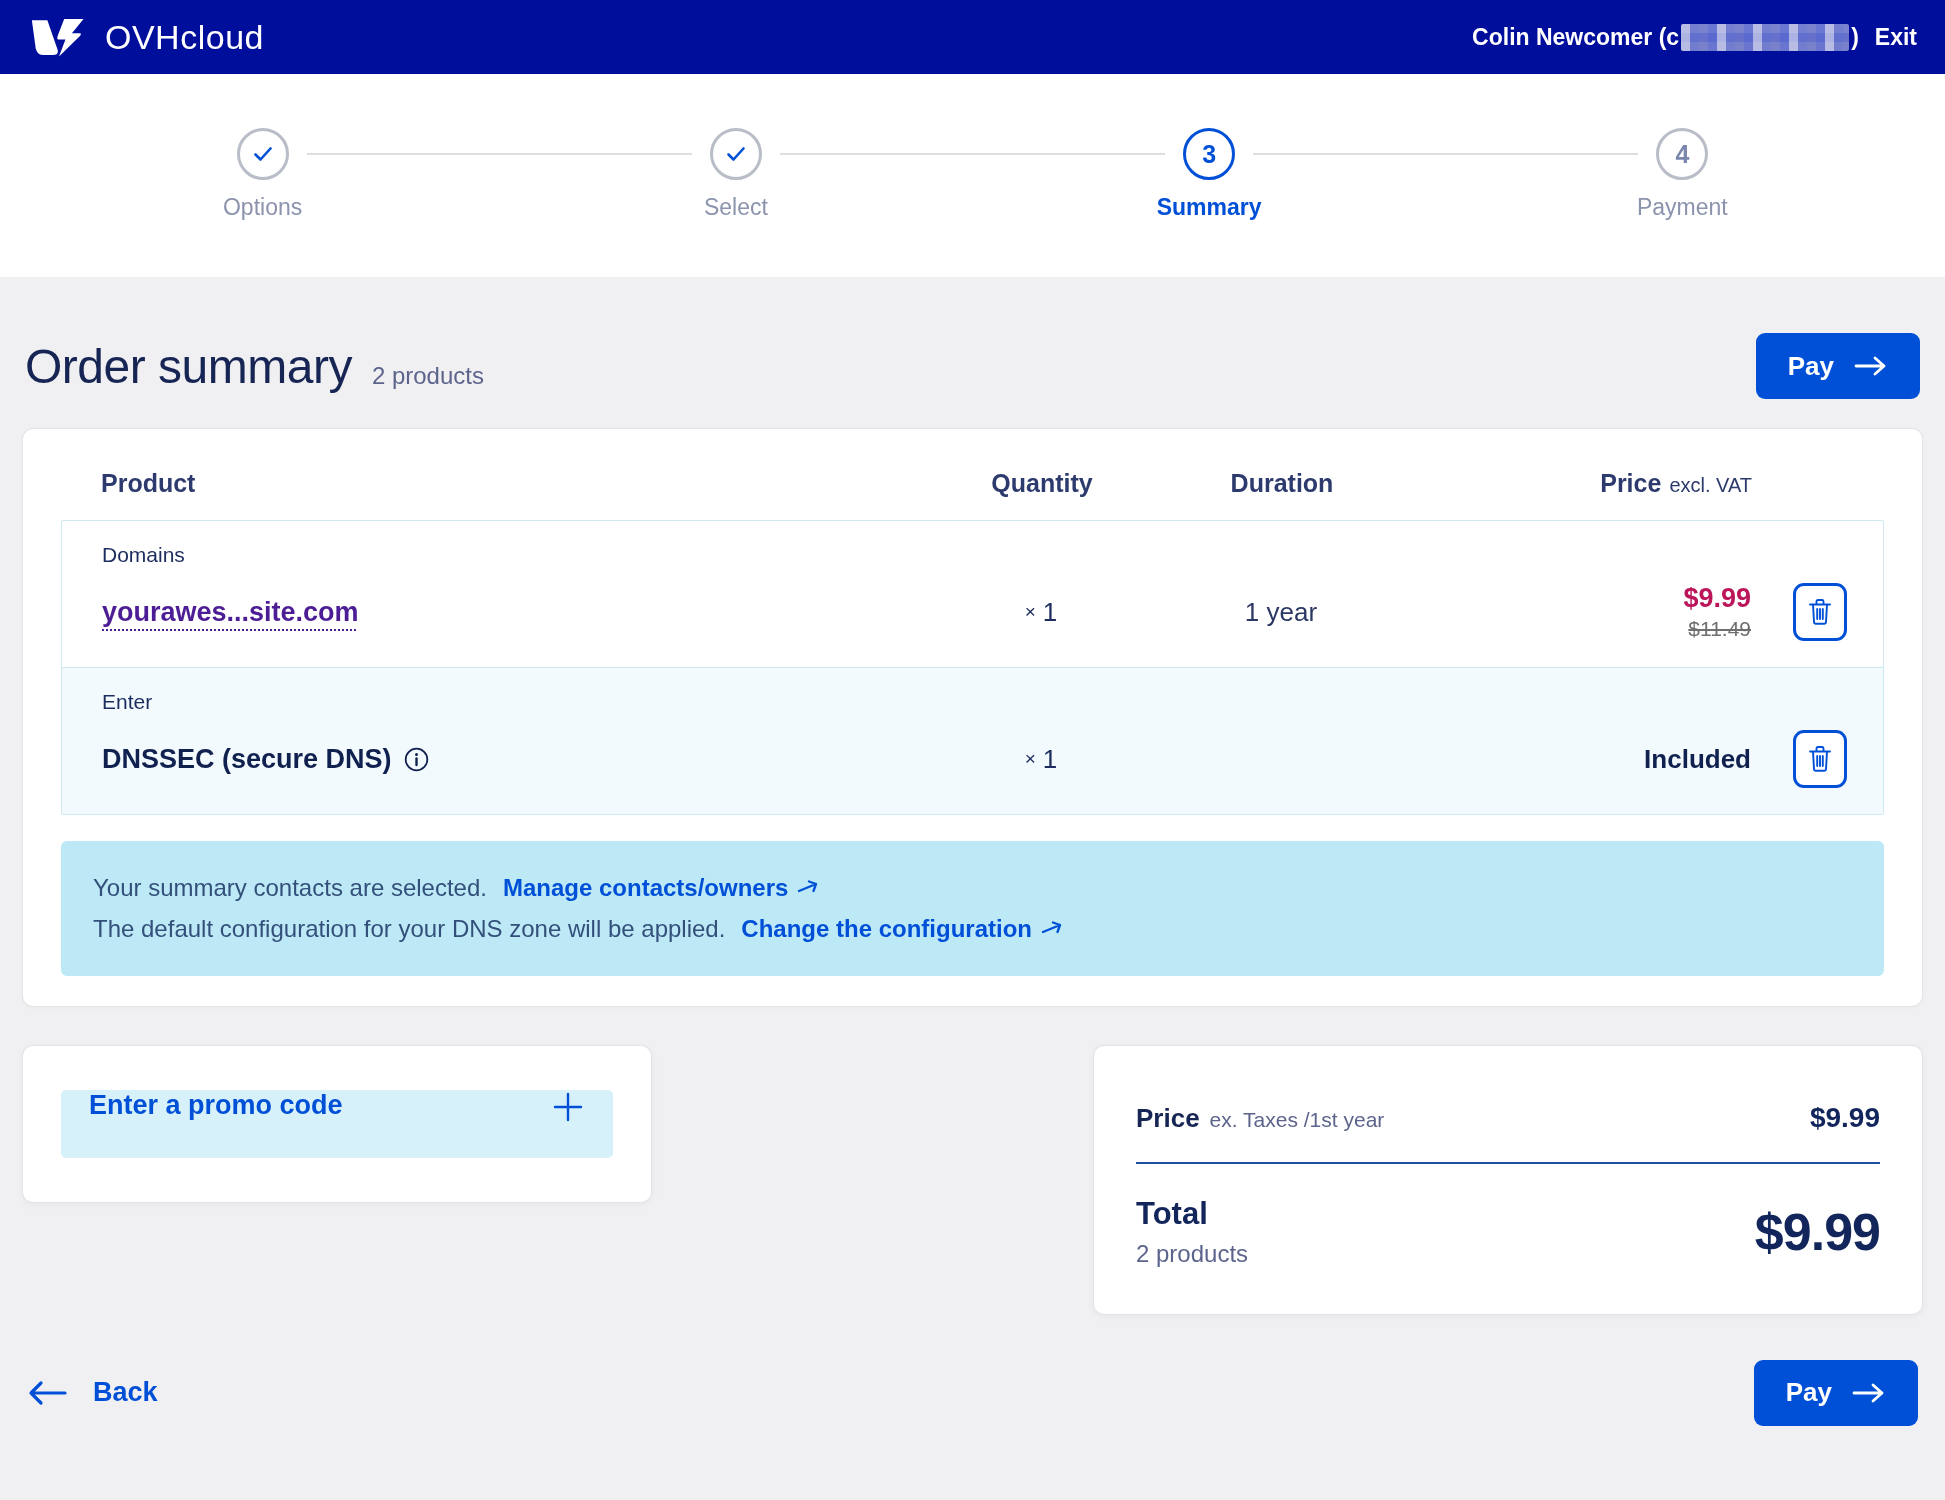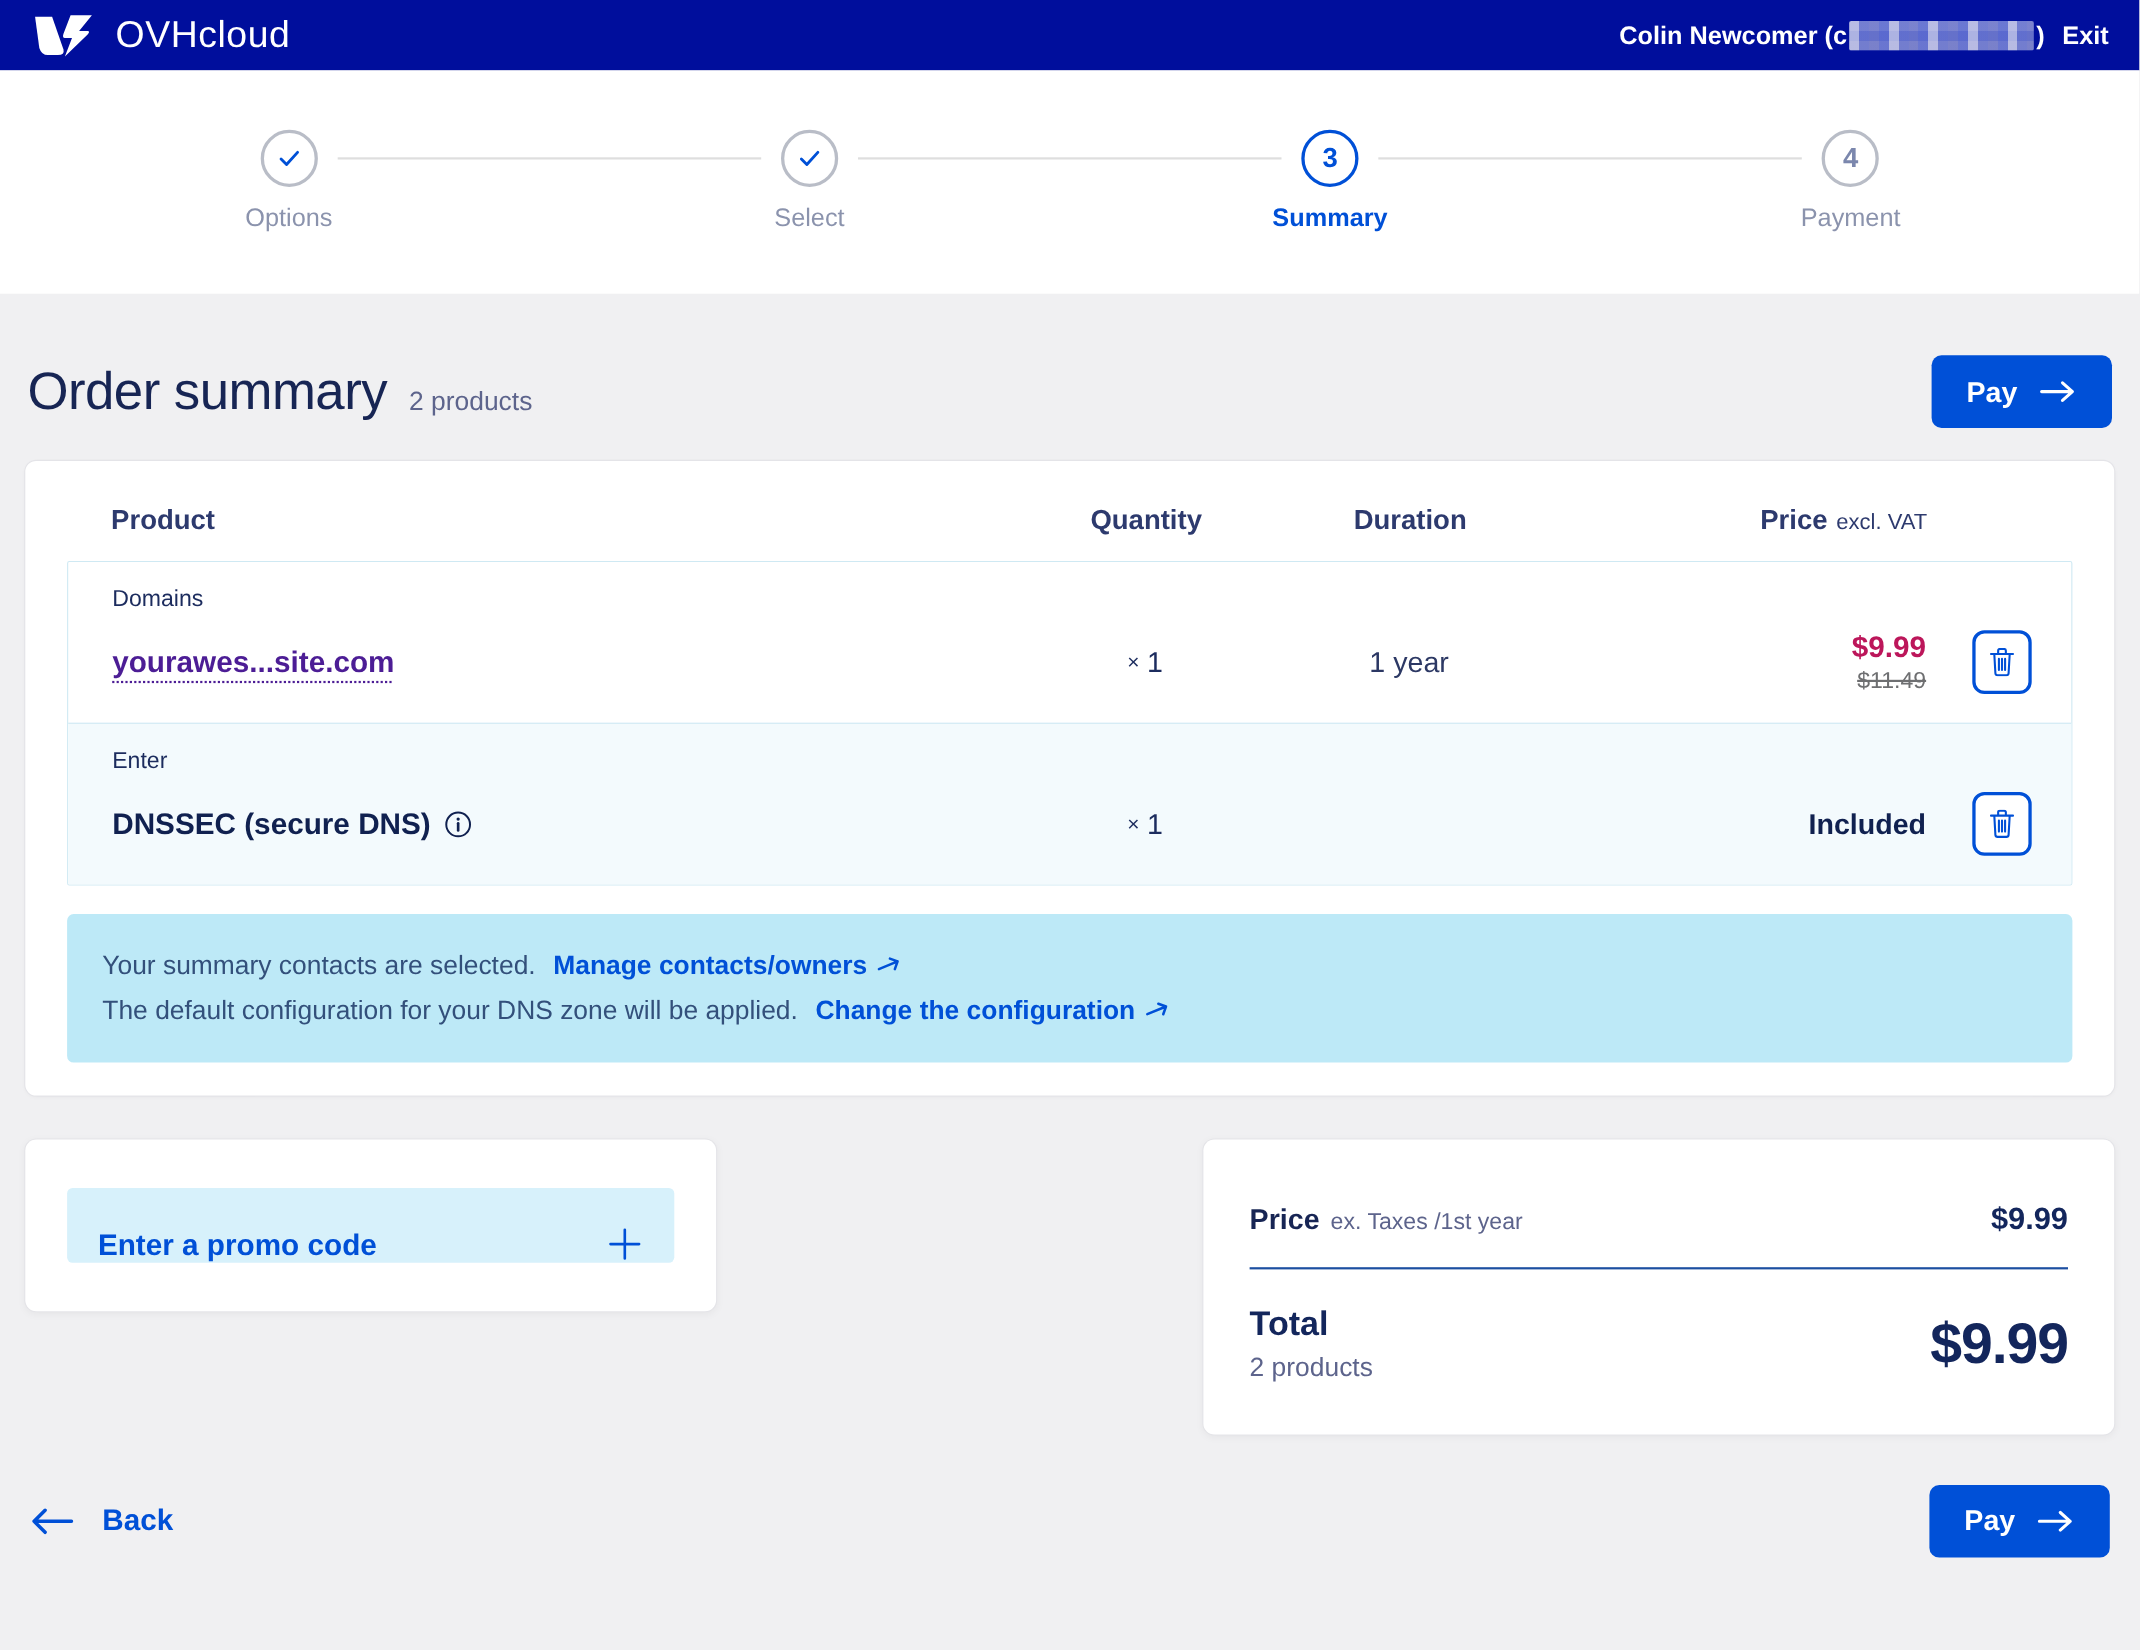--- a/index.html
+++ b/index.html
@@ -4,21 +4,21 @@
 <style>
   * { box-sizing: border-box; margin: 0; padding: 0; }
   html,body { width:1945px; height:1500px; overflow:hidden; }
   body {
     font-family: "Liberation Sans", "DejaVu Sans", sans-serif;
     background:#f0f0f2;
     color:#172554;
   }
   
   .navbar {
-    height:64px; background:#000E9C; display:flex; align-items:center;
+    height:74px; background:#000E9C; display:flex; align-items:center;
     padding:0 28px; color:#fff;
   }
   .brand { display:flex; align-items:center; gap:15px; }
   .brand-text { font-size:34px; font-weight:500; letter-spacing:.5px; color:#fff; }
   .nav-right { margin-left:auto; display:flex; align-items:center; gap:16px; }
   .user-name { font-size:23px; font-weight:600; display:flex; align-items:center; }
   .redacted {
     display:inline-block; width:168px; height:27px; margin:0 2px; vertical-align:-5px;
     border-radius:2px;
     background-image:
@@ -98,21 +98,21 @@
   .notice-link {
     color:#0050d7; font-weight:700; margin-left:16px; cursor:pointer;
     display:inline-flex; align-items:center; gap:9px;
   }
 
   
   .bottom-row { display:flex; justify-content:space-between; align-items:flex-start; margin-top:40px; }
   .card-shadow { box-shadow:0 0 0 1px #e4e4e8, 0 2px 8px rgba(0,0,0,.05); }
   .promo-card { width:628px; background:#fff; border-radius:10px; padding:44px 38px; }
   .promo-bar {
-    background:#d7f1fb; border-radius:5px; height:68px; display:flex; align-items:flex-end;
+    background:#d7f1fb; border-radius:5px; height:68px; display:flex; align-items:flex-start;
     padding:0 28px; cursor:pointer;
   }
   .promo-label { color:#0050d7; font-size:27px; font-weight:700; }
   .promo-plus { margin-left:auto; display:flex; }
 
   .price-card { width:828px; background:#fff; border-radius:10px; padding:56px 42px 46px; }
   .price-row { display:flex; align-items:baseline; padding-bottom:28px; border-bottom:2px solid #1c4fa1; }
   .price-label { font-size:26px; font-weight:700; color:#172554; }
   .price-note2 { font-size:21px; color:#5d648c; margin-left:10px; }
   .price-val { margin-left:auto; font-size:28px; font-weight:700; color:#13265c; }

